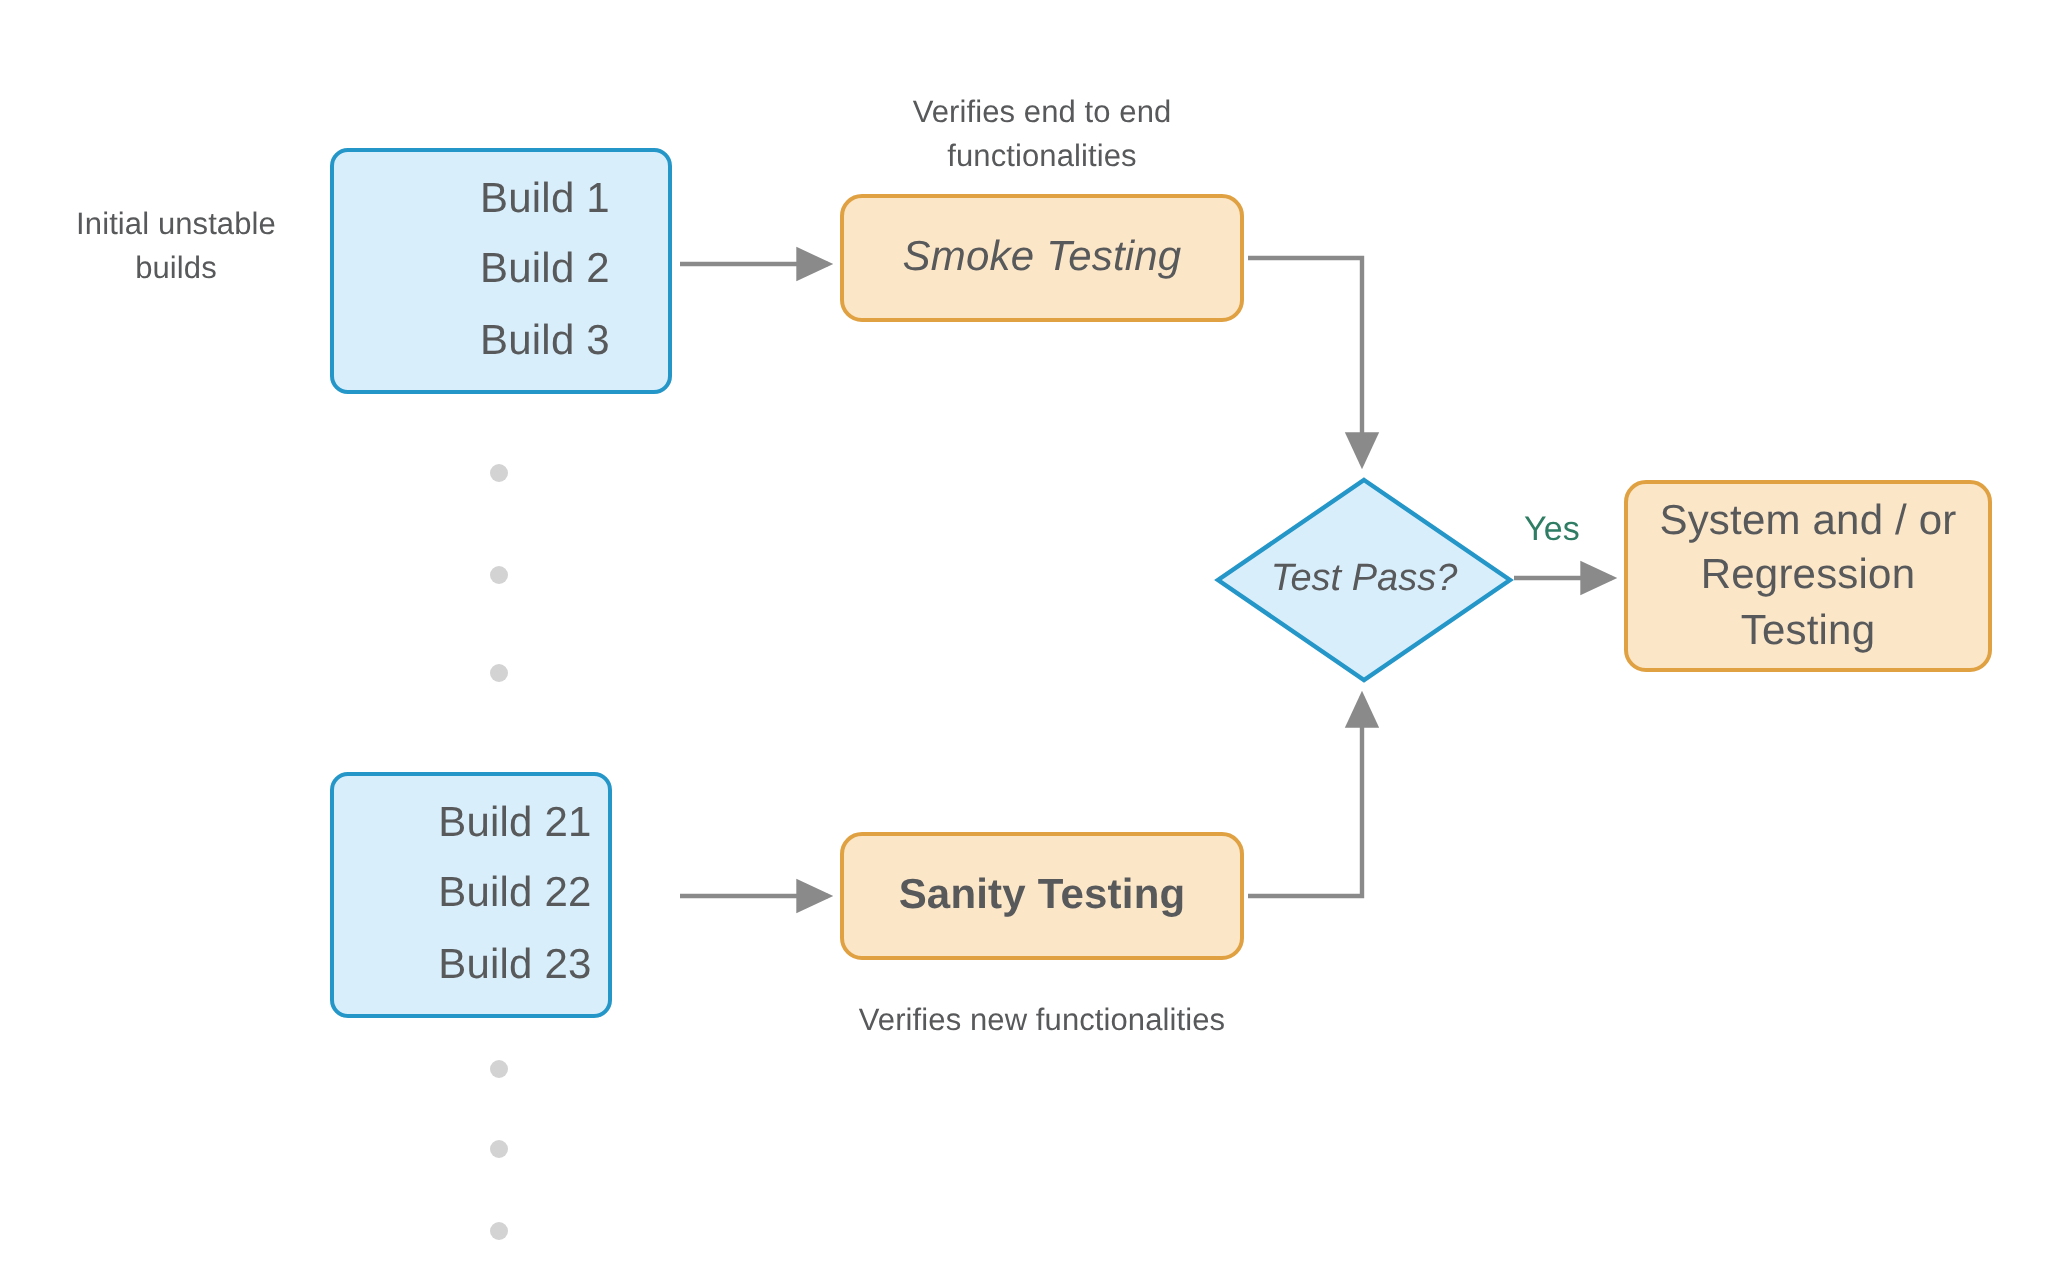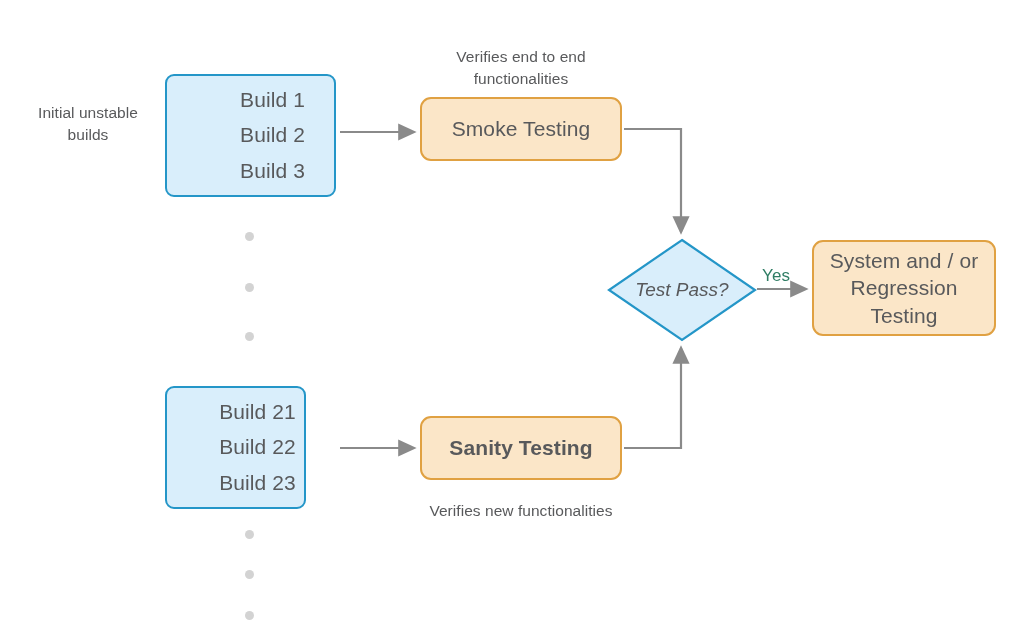--- a/index.html
+++ b/index.html
@@ -65,21 +65,20 @@
     font-size: 15.5px;
     line-height: 1.40;
     text-align: center;
     letter-spacing: 0.05px;
   }
   .yes-text {
     position: absolute;
     color: #2f7d64;
     font-size: 17px;
     letter-spacing: 0.1px;
-    margin-top: 11px;
   }
 
   
   .diamond-wrap {
     position: absolute;
   }
   .diamond-text {
     position: absolute;
     width: 100%;
     top: 50%;
@@ -153,21 +152,21 @@
   <div class="dot" style="left:245px; top:232px;"></div>
   <div class="dot" style="left:245px; top:283px;"></div>
   <div class="dot" style="left:245px; top:332px;"></div>
 
   <div class="dot" style="left:245px; top:530px;"></div>
   <div class="dot" style="left:245px; top:570px;"></div>
   <div class="dot" style="left:245px; top:611px;"></div>
 
   <div class="plain-text" style="left:420px; top:46px; width:202px;">Verifies end to end functionalities</div>
 
-  <div class="node test-box" style="left:420px; top:97px; width:202px; height:64px;">
+  <div class="node test-box" style="left:420px; top:97px; width:202px; height:64px;font-style:italic;">
     <div class="test-label">Smoke Testing</div>
   </div>
 
   <div class="node test-box" style="left:420px; top:416px; width:202px; height:64px;font-weight:bold;">
     <div class="test-label">Sanity Testing</div>
   </div>
 
   <div class="plain-text" style="left:420px; top:500px; width:202px;">Verifies new functionalities</div>
 
   <div class="diamond-wrap" style="left:609px; top:240px; width:146px; height:100px;">

